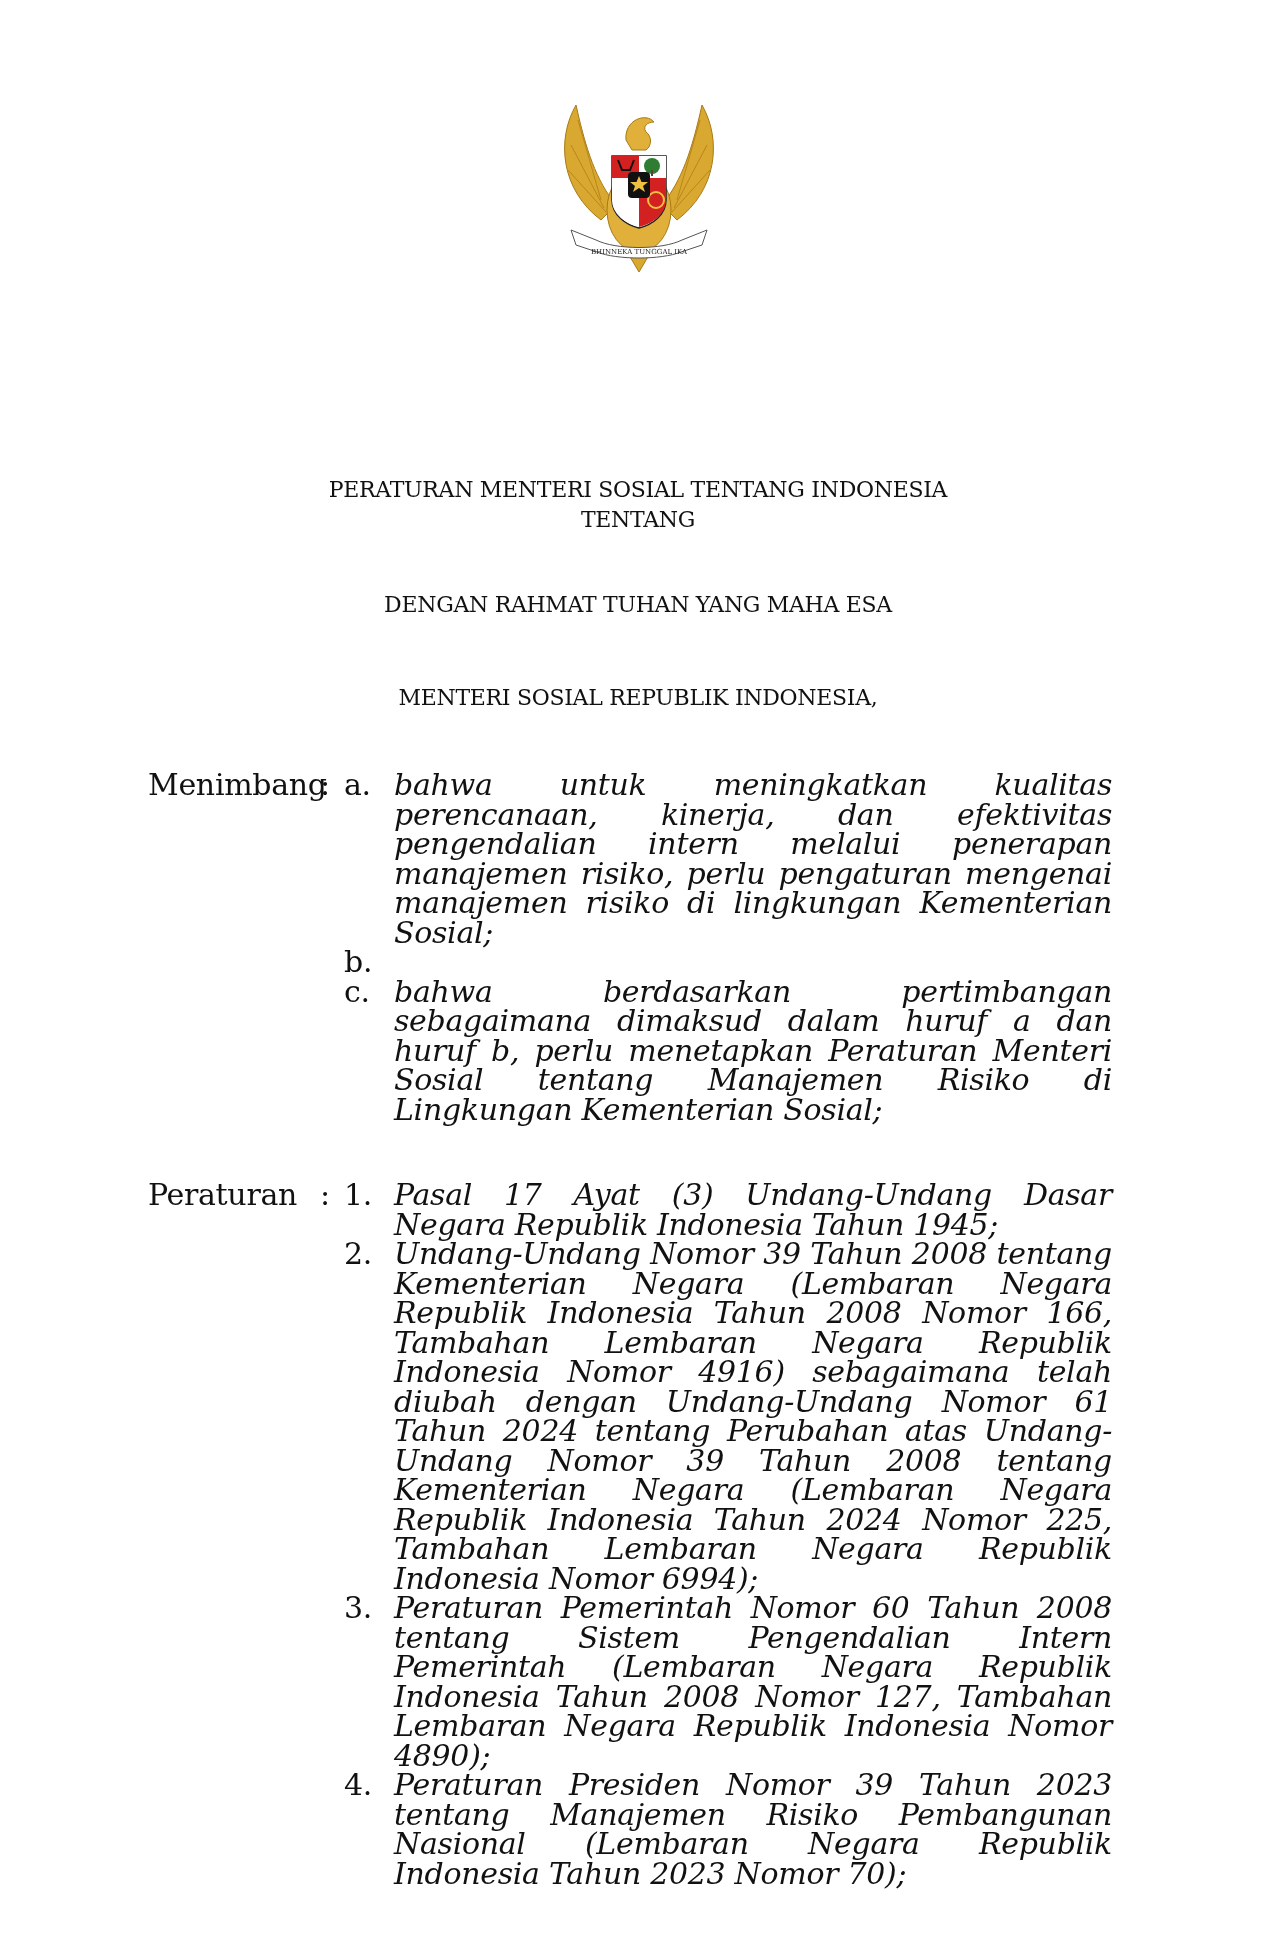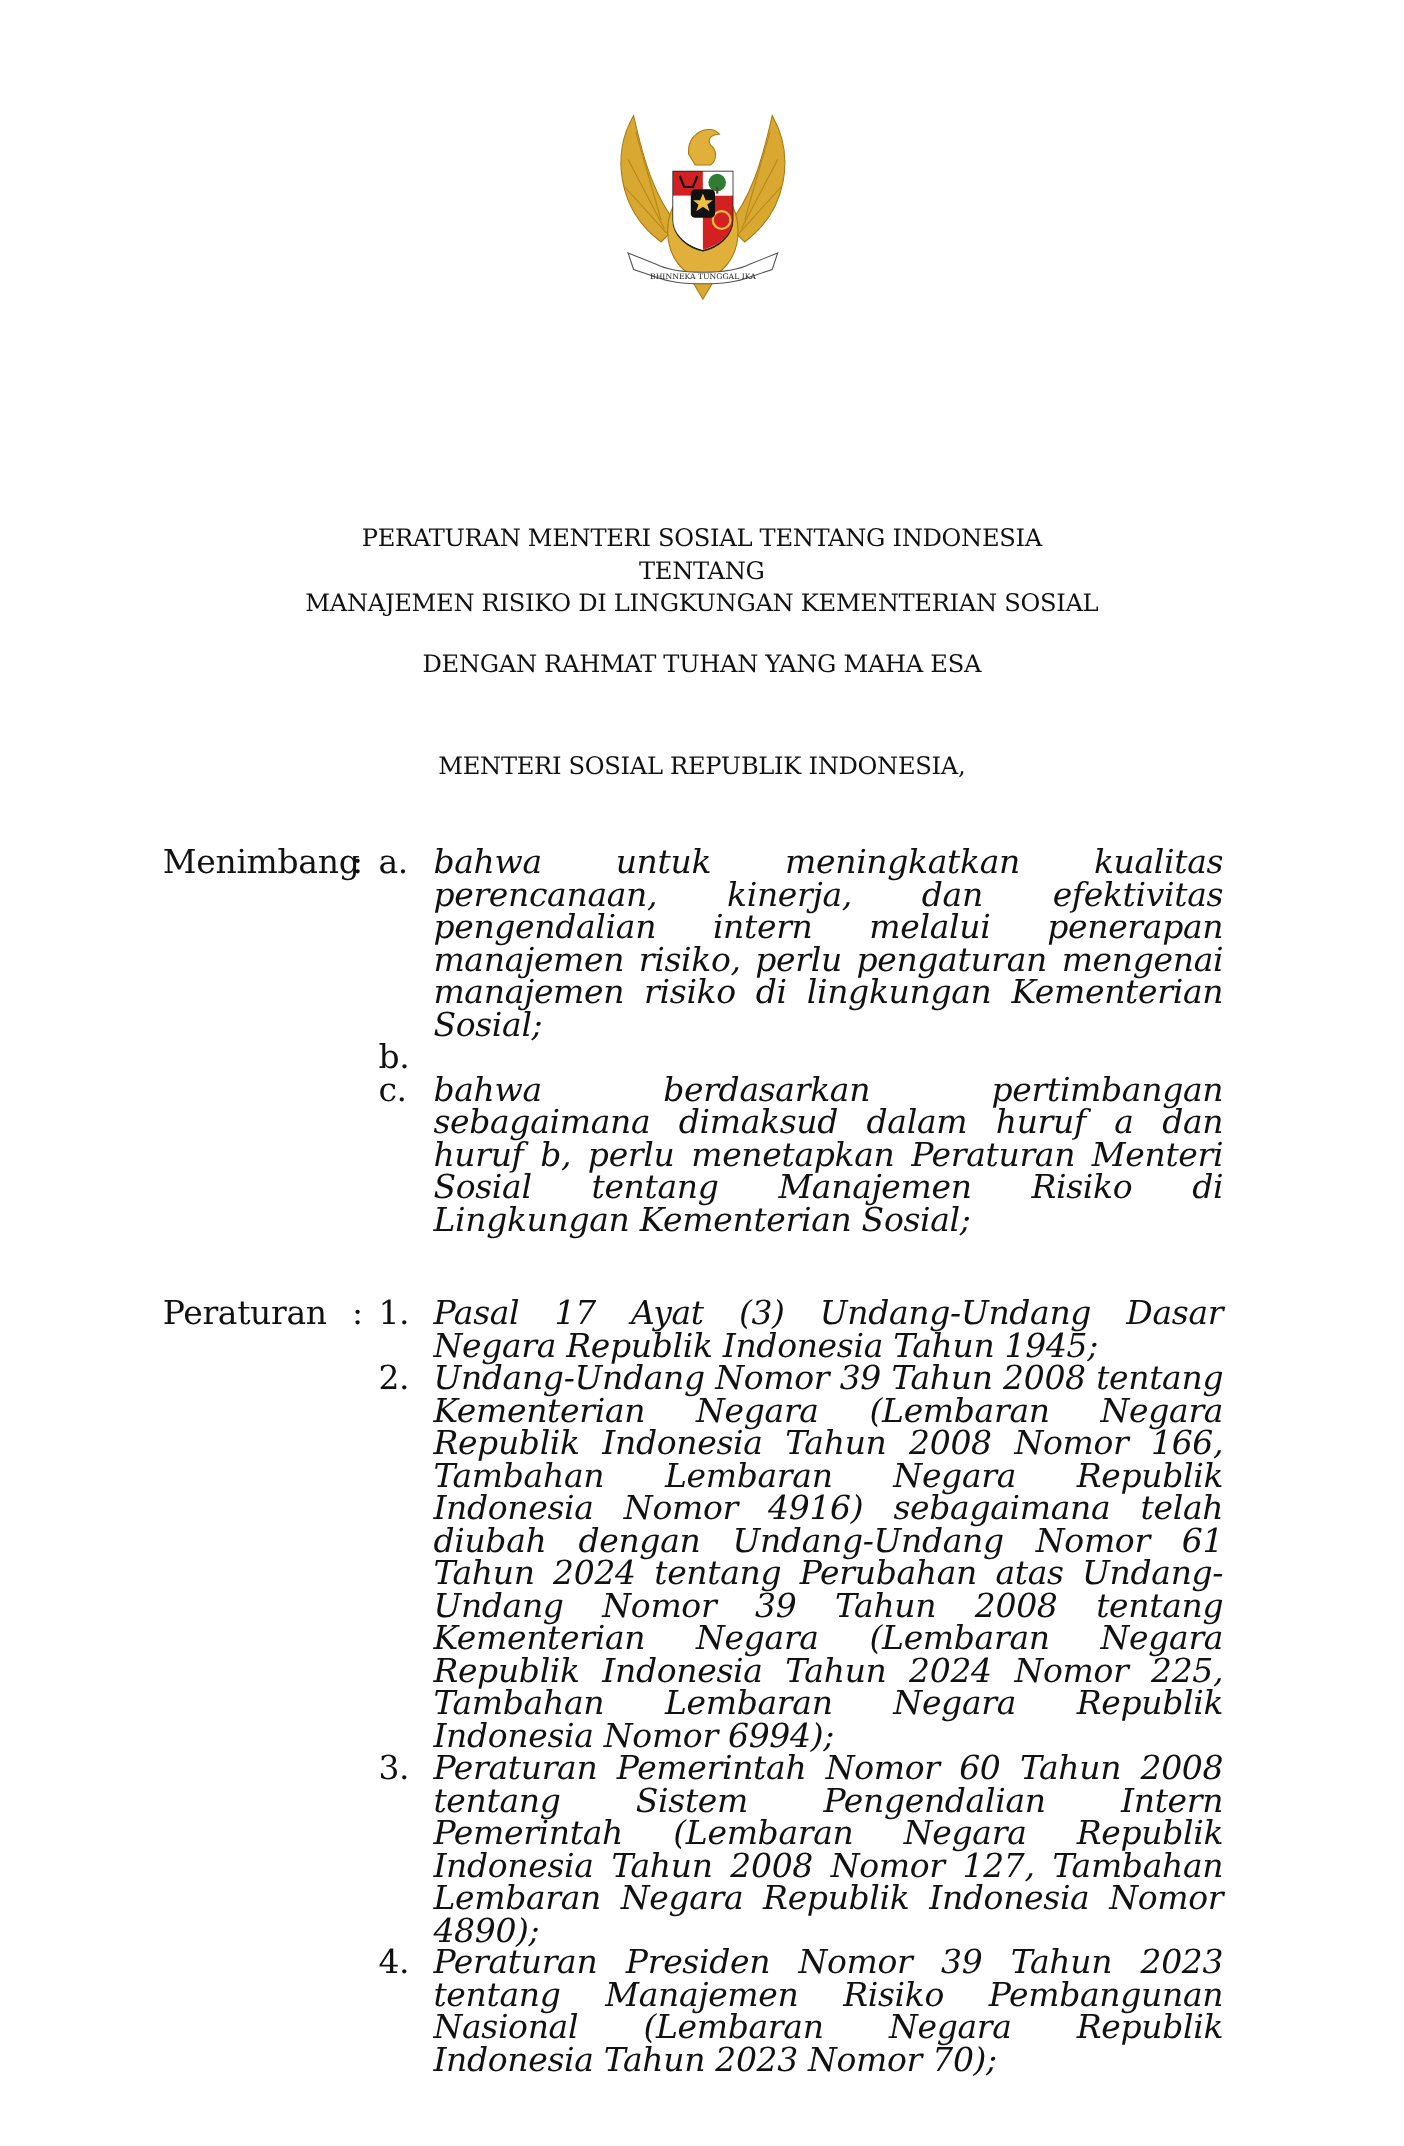--- a/index.html
+++ b/index.html
@@ -53,21 +53,20 @@
     <path d="M62 60 L66 70 L74 70 L78 60" fill="none" stroke="#111" stroke-width="2"></path>
   </g>
 
   <path d="M15 130 L40 140 C60 150 106 150 126 140 L151 130 L146 145 L125 152 C105 160 61 160 41 152 L20 145 Z" fill="#ffffff" stroke="#555" stroke-width="1"></path>
   <text x="83" y="154" font-size="7" text-anchor="middle" font-family="DejaVu Serif, serif" fill="#222">BHINNEKA TUNGGAL IKA</text>
 </svg>
 
 <div class="title-block" style="top:475px;">
   <div>PERATURAN MENTERI SOSIAL TENTANG INDONESIA</div>
   <div>TENTANG</div>
-  <div>MANAJEMEN RISIKO DI LINGKUNGAN KEMENTERIAN SOSIAL</div>
 </div>
 
 <div class="title-block" style="top:590px;">DENGAN RAHMAT TUHAN YANG MAHA ESA</div>
 <div class="title-block" style="top:683px;">MENTERI SOSIAL REPUBLIK INDONESIA,</div>
 
 <div class="sec" style="top:770px;">
   <div class="item">
     <div class="lbl">Menimbang</div>
     <div class="colon">:</div>
     <div style="width:50px;flex:none;">a.</div>

